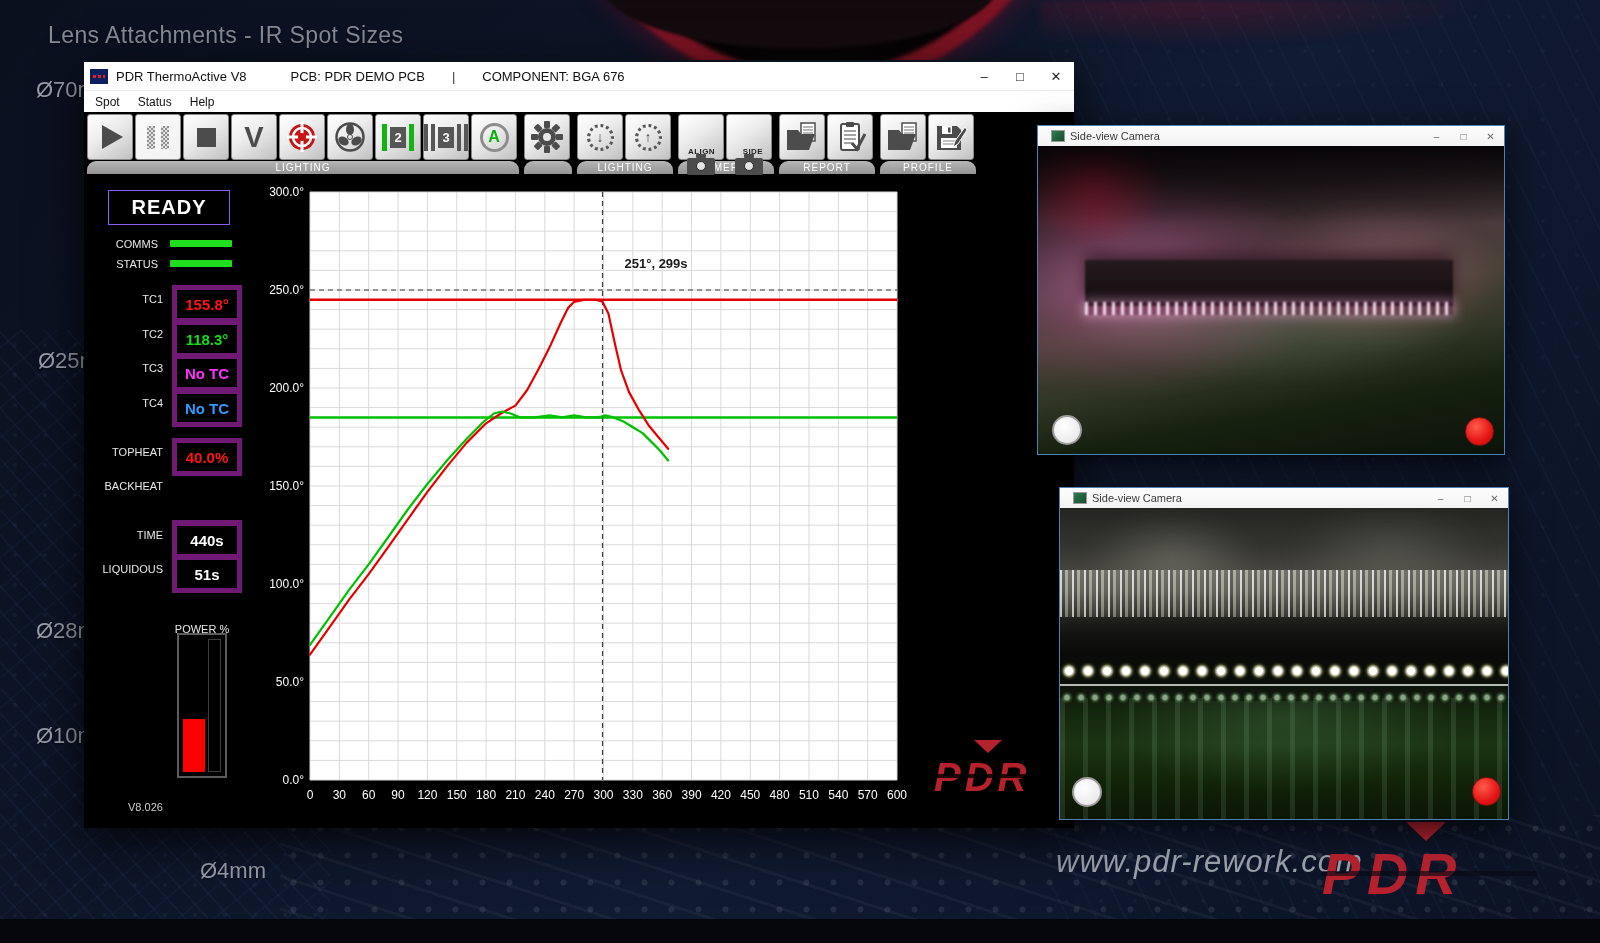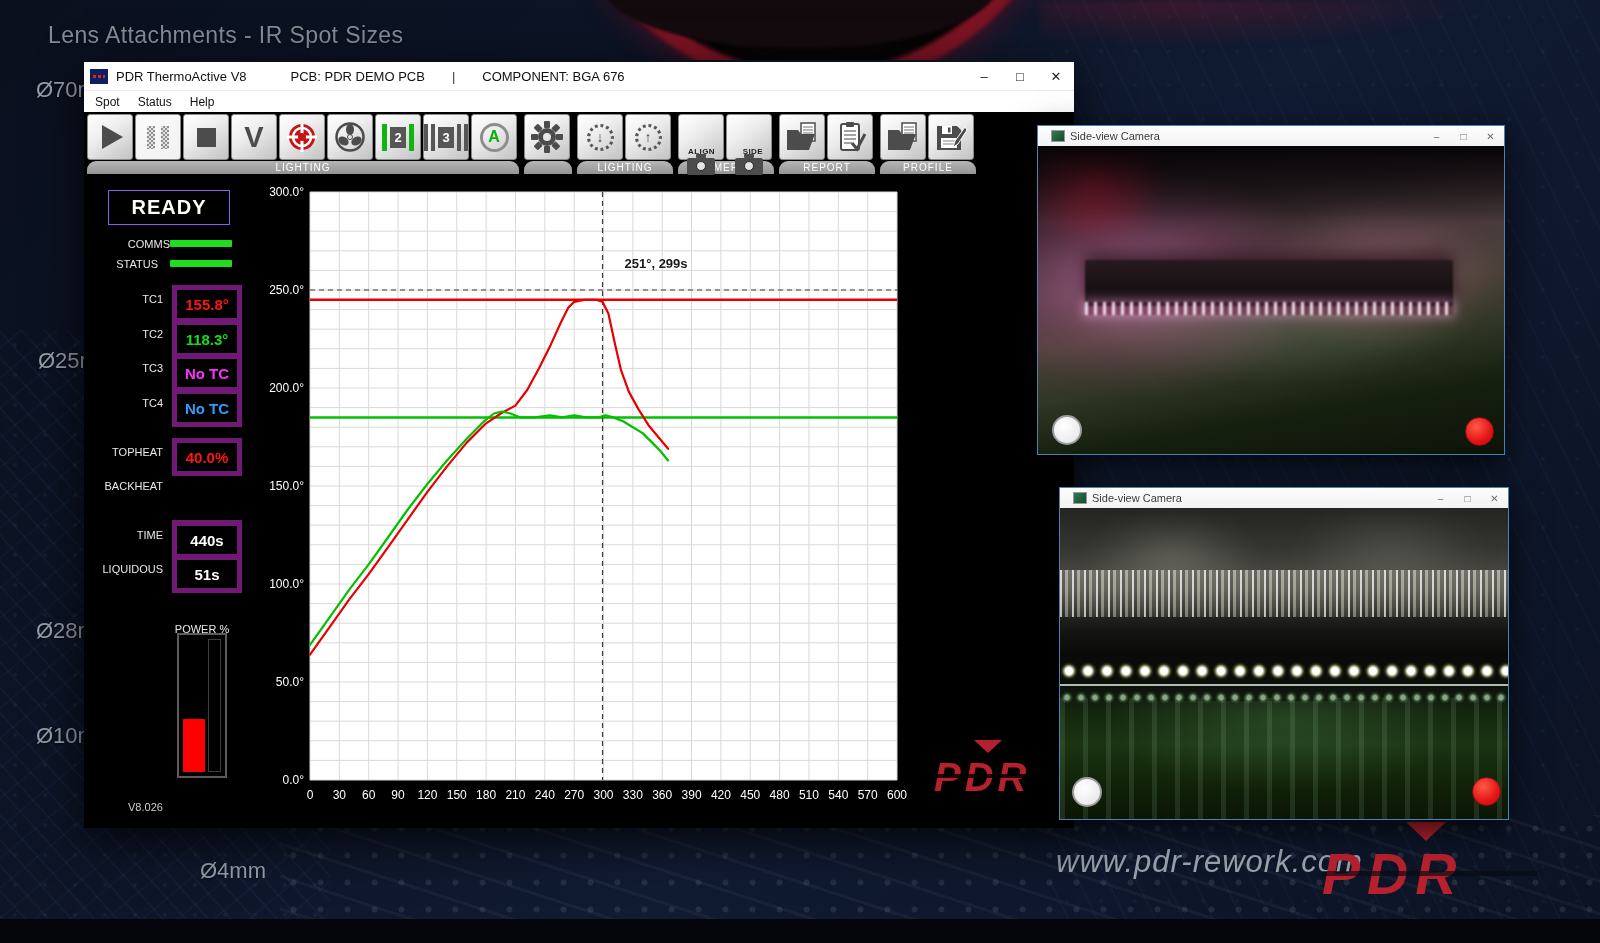--- a/index.html
+++ b/index.html
@@ -367,21 +367,21 @@
               <path d="M31 6 L21 20 L19 26 L24 23 L33 9 Z" fill="#4c4c4c" stroke="#ffffff" stroke-width="1"></path>
             </svg>
           </div>
         </div>
         <div class="tb-strip">PROFILE</div>
       </div>
     </div>
 
     <div id="ready-box" class="abs">READY</div>
 
-    <div class="panel-label" style="left:0;top:176px;width:74px;padding-left:12px;">COMMS</div>
+    <div class="panel-label" style="left:0;top:176px;width:74px;">COMMS</div>
     <div class="ind-bar" style="left: 86px; top: 178px; background: rgb(30, 222, 30);"></div>
     <div class="panel-label" style="left:0;top:196px;width:74px;">STATUS</div>
     <div class="ind-bar" style="left: 86px; top: 198px; background: rgb(30, 222, 30);"></div>
 
     <div class="row-label" style="top:223px;">TC1</div>
     <div class="val-box" style="top: 223px; color: rgb(255, 21, 21);">155.8°</div>
     <div class="row-label" style="top:258px;">TC2</div>
     <div class="val-box" style="top: 258px; color: rgb(23, 221, 23);">118.3°</div>
     <div class="row-label" style="top:292px;">TC3</div>
     <div class="val-box" style="top: 292px; color: rgb(255, 48, 255);">No TC</div>

